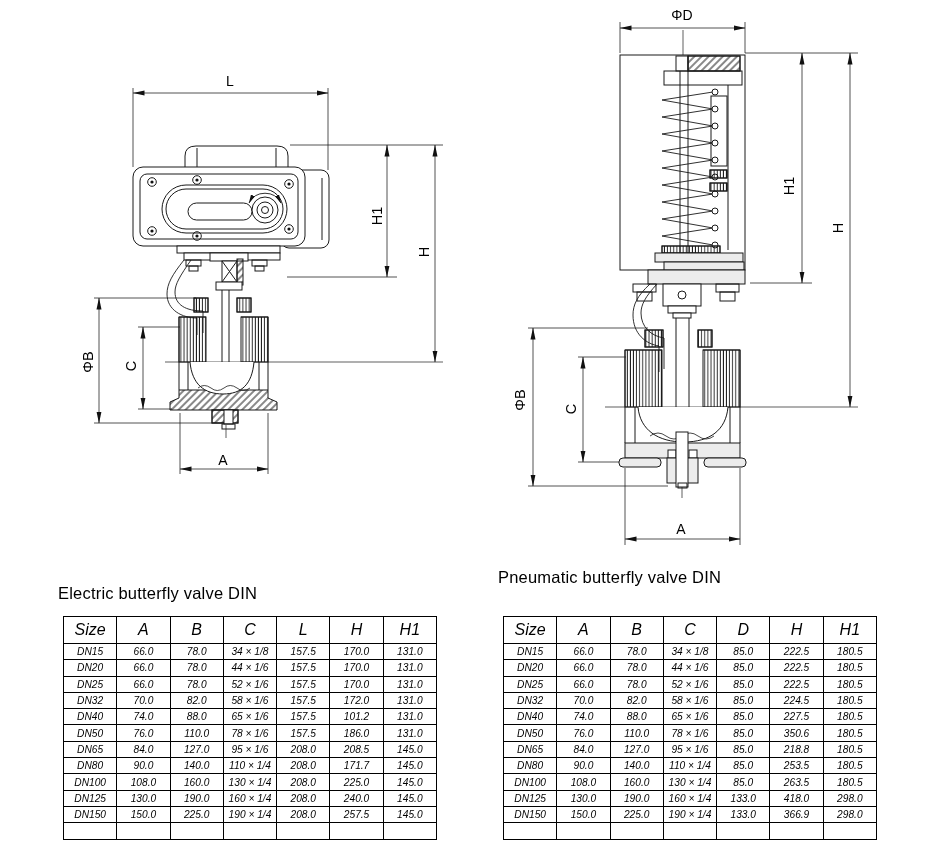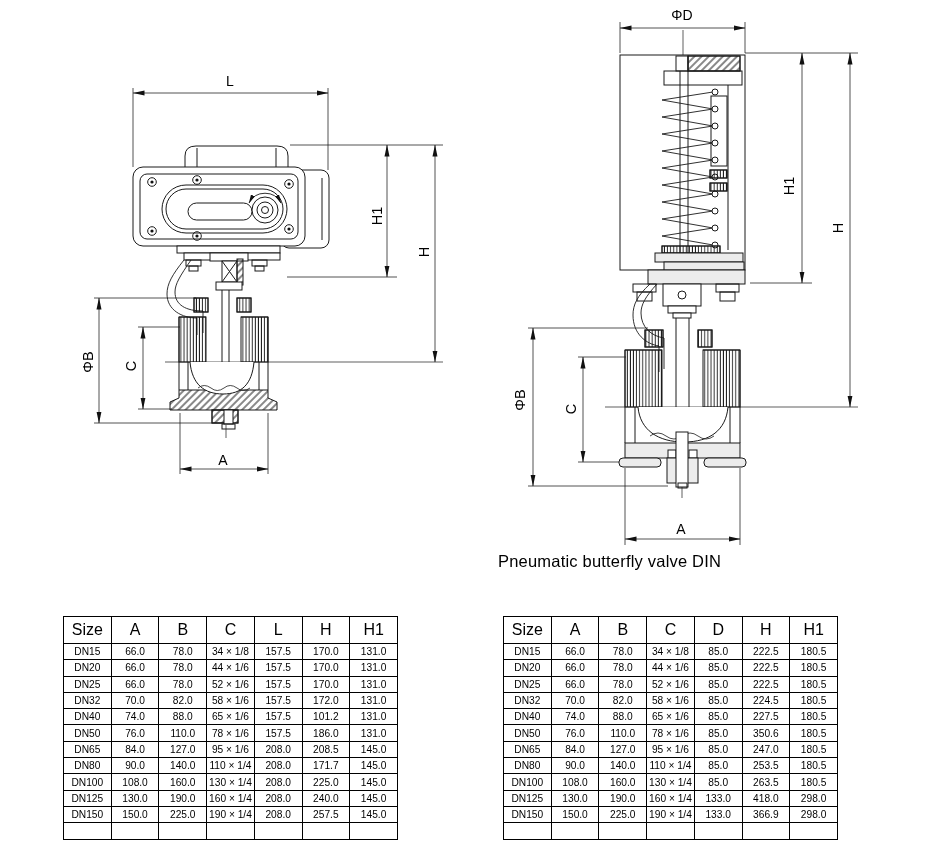--- a/index.html
+++ b/index.html
@@ -2,21 +2,21 @@
 <html><head>
 <meta charset="utf-8">
 <style>
   html,body{margin:0;padding:0;background:#fff;}
   .page{position:relative;width:949px;height:847px;background:#fff;overflow:hidden;
         font-family:"Liberation Sans",sans-serif;color:#000;}
   svg{position:absolute;left:0;top:0;}
   .hlabel{position:absolute;transform:translate(-50%,-50%);font-size:14px;white-space:nowrap;}
   .vlabel{position:absolute;transform:translate(-50%,-50%) rotate(-90deg);font-size:14.5px;white-space:nowrap;}
   .sec-title{position:absolute;font-size:16.5px;letter-spacing:0.2px;}
-  table.dim{position:absolute;border-collapse:collapse;table-layout:fixed;width:335px;background:#fff;}
+  table.dim{position:absolute;border-collapse:collapse;table-layout:fixed;width:374px;background:#fff;font-style:italic;}
   table.dim th{border:1.4px solid #000;height:26px;font-weight:normal;font-size:16px;text-align:center;padding:0;}
   table.dim td{border:1px solid #000;height:15.3px;font-size:10.2px;text-align:center;padding:0;white-space:nowrap;}
 </style>
 </head>
 <body>
 
 <div class="page">
 
   <svg width="949" height="575" viewBox="0 0 949 575">
     <defs>
@@ -246,21 +246,22 @@
   <span class="vlabel" style="left:131px;top:366px">C</span>
   <span class="hlabel" style="left:223px;top:460px">A</span>
 
   <span class="hlabel" style="left:682px;top:15px">ΦD</span>
   <span class="vlabel" style="left:789px;top:186px">H1</span>
   <span class="vlabel" style="left:838px;top:228px">H</span>
   <span class="vlabel" style="left:520px;top:400px">ΦB</span>
   <span class="vlabel" style="left:571px;top:409px">C</span>
   <span class="hlabel" style="left:681px;top:529px">A</span>
 
-  <div class="sec-title" style="left:498px;top:552px;position:absolute">Pneumatic butterfly valve DIN</div>
+  <div class="sec-title" style="left:58px;top:584px;position:absolute">Electric butterfly valve DIN</div>
+  <div class="sec-title" style="left:498px;top:568px;position:absolute">Pneumatic butterfly valve DIN</div>
 
   <table class="dim" style="left:63px;top:616px">
     <thead>
         <tr>
           <th>Size</th>
           <th>A</th>
           <th>B</th>
           <th>C</th>
           <th>L</th>
           <th>H</th>
@@ -445,21 +446,21 @@
           <td>85.0</td>
           <td>350.6</td>
           <td>180.5</td>
         </tr>
         <tr>
           <td>DN65</td>
           <td>84.0</td>
           <td>127.0</td>
           <td>95 × 1/6</td>
           <td>85.0</td>
-          <td>247.0</td>
+          <td>218.8</td>
           <td>180.5</td>
         </tr>
         <tr>
           <td>DN80</td>
           <td>90.0</td>
           <td>140.0</td>
           <td>110 × 1/4</td>
           <td>85.0</td>
           <td>253.5</td>
           <td>180.5</td>

